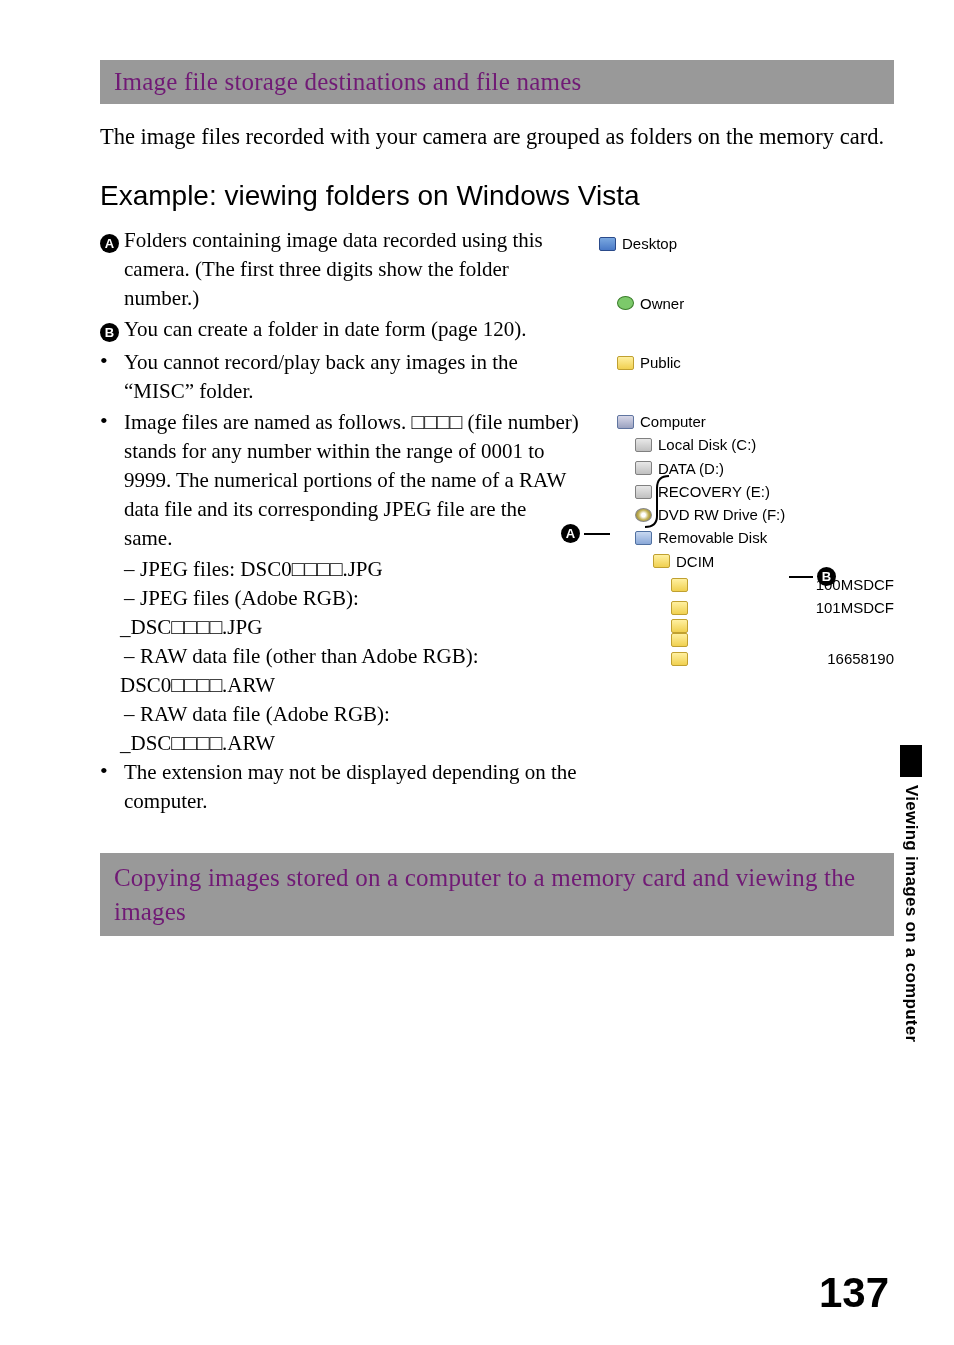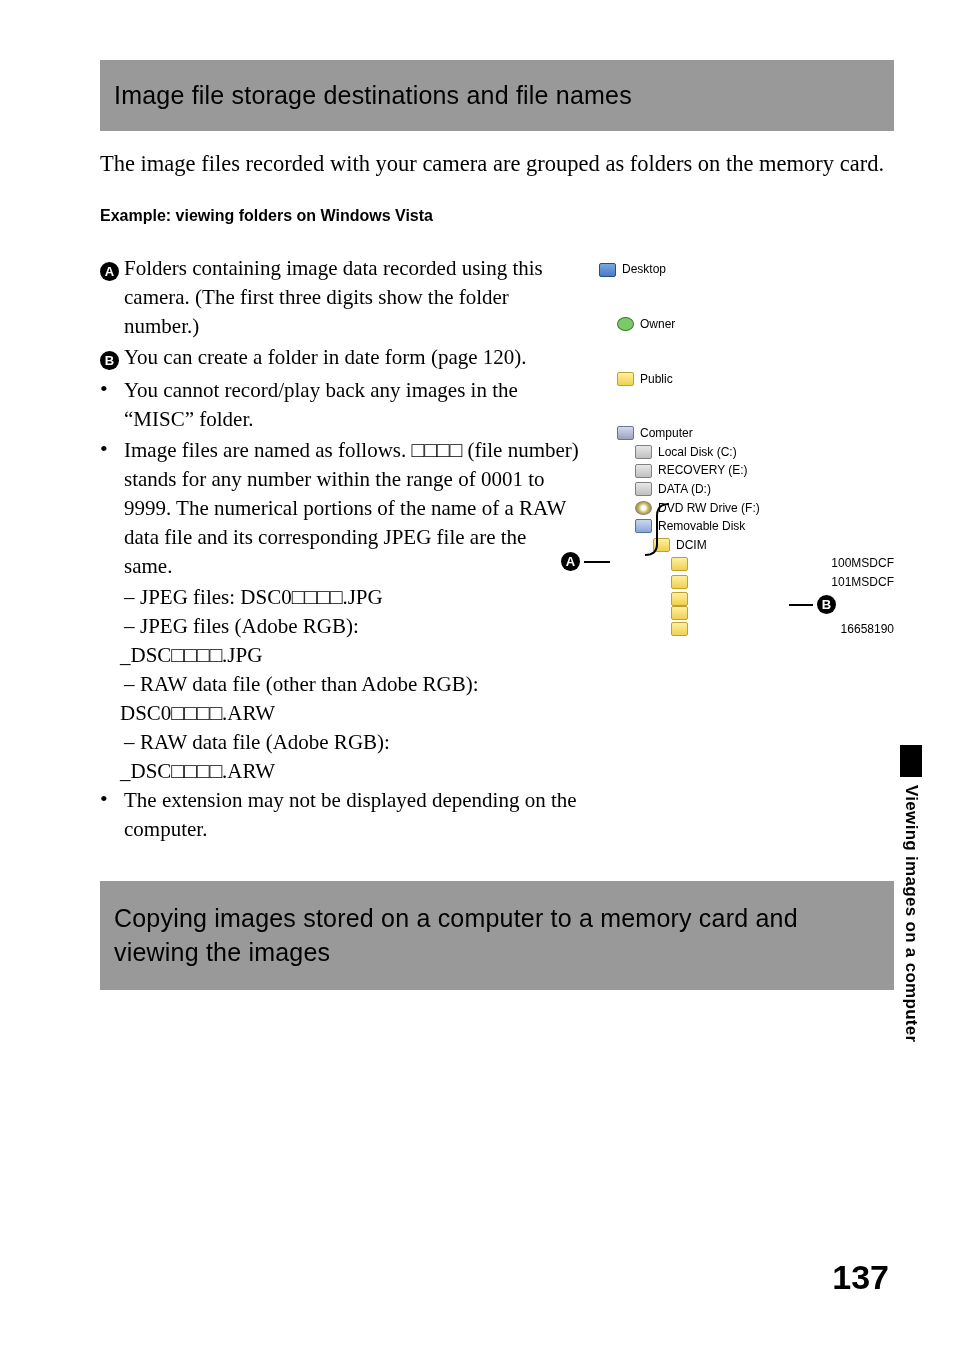--- a/index.html
+++ b/index.html
@@ -11,38 +11,38 @@
     color: #000;
   }
   .page {
     width: 954px;
     height: 1345px;
     position: relative;
     padding: 60px 60px 40px 100px;
   }
   .section-title-bar {
     background: #999;
-    padding: 21px 14px;
+    padding: 8px 14px;
     margin-bottom: 18px;
-    font-family: Liberation Sans, sans-serif;
+    font-family: Liberation Serif, serif;
     font-size: 25px;
     letter-spacing: 0.2px;
-    color: #000000;
+    color: #701a75;
   }
   .intro {
     font-size: 22.5px;
     line-height: 1.35;
     margin-bottom: 28px;
     margin-top: 18px;
   }
   .subhead {
     font-family: Arial, Helvetica, sans-serif;
-    font-weight: bold;
-    font-size: 16px;
-    margin-bottom: 29px;
+    font-weight: normal;
+    font-size: 28px;
+    margin-bottom: 14px;
   }
   .two-col {
     display: flex;
     gap: 20px;
     align-items: flex-start;
     margin-bottom: 35px;
   }
   .left-col {
     flex: 1 1 auto;
     font-size: 21px;
@@ -91,21 +91,21 @@
     vertical-align: 1px;
   }
   .dot {
     font-size: 22px;
     line-height: 1;
   }
 
   
   .tree-panel {
     font-family: "Segoe UI", Tahoma, Arial, sans-serif;
-    font-size: 12px;
+    font-size: 15px;
     color: #000;
     line-height: 1.55;
     position: relative;
   }
   .tree-row {
     display: flex;
     align-items: center;
     gap: 6px;
     white-space: nowrap;
   }
@@ -162,25 +162,25 @@
   .side-tab .vtext{
     writing-mode: vertical-rl;
     font-family: Arial, Helvetica, sans-serif;
     font-weight: bold;
     font-size: 17px;
     letter-spacing: 0.3px;
   }
 
   .page-number {
     position: absolute;
-    bottom: 48px;
+    bottom: 28px;
     right: 65px;
     font-family: Arial, Helvetica, sans-serif;
     font-weight: bold;
-    font-size: 34px;
+    font-size: 42px;
   }
 </style>
 </head>
 <body>
 
 <div class="page">
 
   <div class="section-title-bar">Image file storage destinations and file names</div>
 
   <div class="intro">The image files recorded with your camera are grouped as folders on the memory card.</div>
@@ -256,25 +256,25 @@
         <div class="tree-row tree-indent-1">
           <span class="icn icn-computer"></span>
           <span>Computer</span>
         </div>
         <div class="tree-row tree-indent-2">
           <span class="icn icn-drive"></span>
           <span>Local Disk (C:)</span>
         </div>
         <div class="tree-row tree-indent-2">
           <span class="icn icn-drive"></span>
+          <span>DATA (D:)</span>
+        </div>
+        <div class="tree-row tree-indent-2">
+          <span class="icn icn-drive"></span>
           <span>RECOVERY (E:)</span>
-        </div>
-        <div class="tree-row tree-indent-2">
-          <span class="icn icn-drive"></span>
-          <span>DATA (D:)</span>
         </div>
         <div class="tree-row tree-indent-2">
           <span class="icn icn-dvd"></span>
           <span>DVD RW Drive (F:)</span>
         </div>
         <div class="tree-row tree-indent-2">
           <span class="icn icn-removable"></span>
           <span>Removable Disk</span>
         </div>
         <div class="tree-row tree-indent-3">

